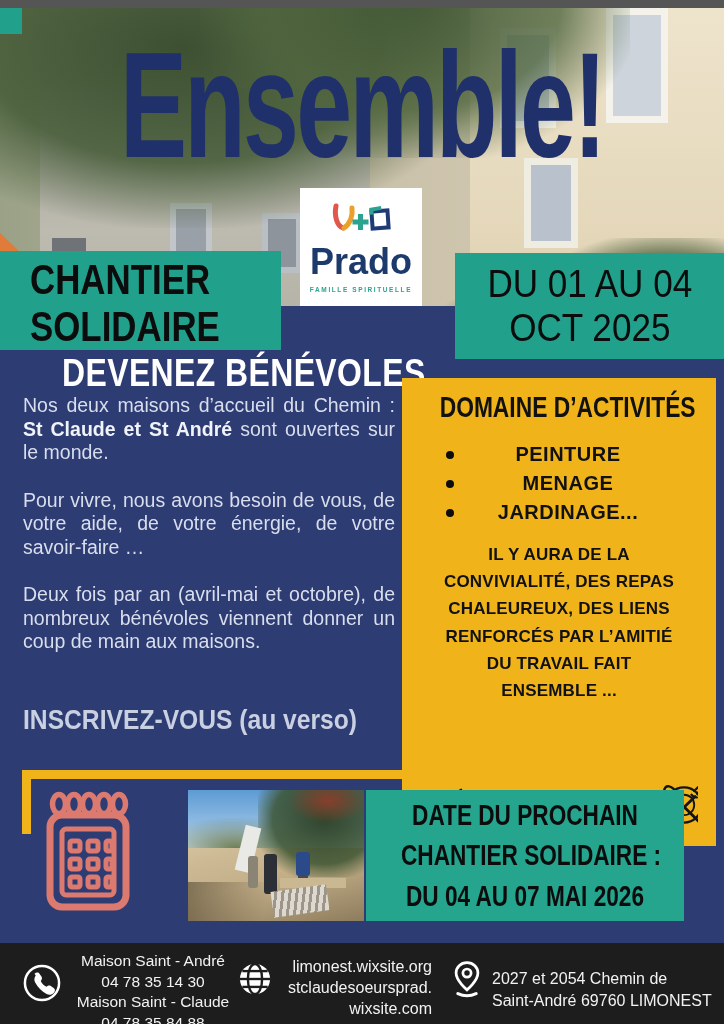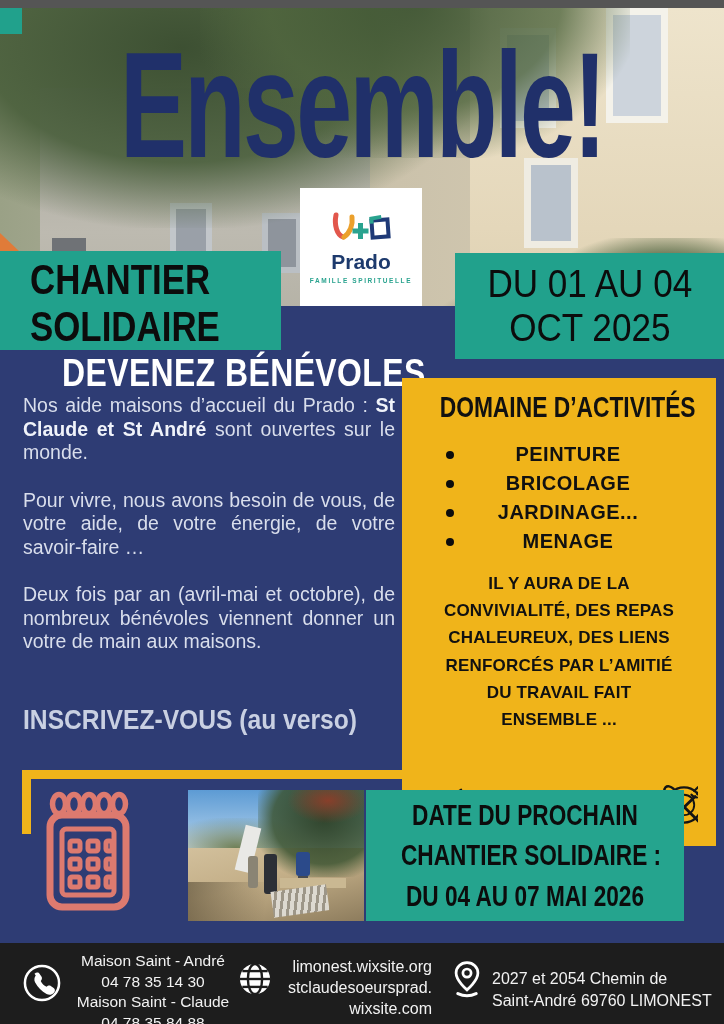--- a/index.html
+++ b/index.html
@@ -37,21 +37,21 @@
   .corner-teal{position:absolute;left:0;top:0;width:22px;height:26px;background:var(--teal);}
   .orange-wedge{position:absolute;left:0;top:225px;width:20px;height:19px;background:#e07b39;
     clip-path:polygon(0 0,0 100%,100% 100%);}
 
   
   .hero-title{position:absolute;left:0;top:22px;width:724px;text-align:center;
     font-size:150px;line-height:1;font-weight:900;color:var(--title-navy);
     letter-spacing:-4px;transform:scaleX(0.67);transform-origin:50% 0;white-space:nowrap;}
   .prado-card{position:absolute;left:300px;top:180px;width:122px;height:118px;background:#ffffff;
     display:flex;flex-direction:column;align-items:center;justify-content:center;gap:3px;}
-  .prado-name{font-size:21px;font-weight:700;color:#1d3a6d;letter-spacing:0;}
+  .prado-name{font-size:36px;font-weight:700;color:#1d3a6d;letter-spacing:0;}
   .prado-sub{font-size:6.5px;font-weight:700;color:#2aa38f;letter-spacing:1.6px;}
 
   
   .box-chantier{position:absolute;left:0;top:243px;width:281px;height:99px;background:var(--teal);
     color:#0c0c0c;font-weight:800;font-size:42px;line-height:1.12;padding:5px 0 0 30px;}
   .box-chantier .inner{transform:scaleX(0.83);transform-origin:0 0;white-space:nowrap;}
   .blue-patch{position:absolute;left:272px;top:298px;width:185px;height:46px;background:var(--navy-bg);}
   .box-date{position:absolute;left:455px;top:245px;width:269px;height:106px;background:var(--teal);
     color:#0c0c0c;font-weight:400;font-size:39px;line-height:1.12;display:flex;align-items:center;justify-content:center;text-align:center;}
   .box-date .inner{transform:scaleX(0.9);transform-origin:50% 50%;white-space:nowrap;}
@@ -173,44 +173,40 @@
   <div class="box-date">
     <div class="inner">
       <div>DU 01 AU 04</div>
       <div>OCT 2025</div>
     </div>
   </div>
 
   <div class="devenez">DEVENEZ BÉNÉVOLES</div>
 
   <div class="intro">
-    <p><span>Nos aide maisons d’accueil du Prado : </span><b>St Claude et St André</b><span> sont ouvertes sur le monde.</span></p>
+    <p><span>Nos deux maisons d’accueil du Chemin : </span><b>St Claude et St André</b><span> sont ouvertes sur le monde.</span></p>
     <p>Pour vivre, nous avons besoin de vous, de votre aide, de votre énergie, de votre savoir-faire …</p>
-    <p>Deux fois par an (avril-mai et octobre), de nombreux bénévoles viennent donner un votre de main aux maisons.</p>
+    <p>Deux fois par an (avril-mai et octobre), de nombreux bénévoles viennent donner un coup de main aux maisons.</p>
   </div>
   <div class="cta">INSCRIVEZ-VOUS (au verso)</div>
 
   <div class="activities">
     <div class="act-title">DOMAINE D’ACTIVITÉS</div>
     <div class="act-list">
       <div class="act-row">
         <span class="act-bullet"></span>
         <span class="act-label">PEINTURE</span>
       </div>
       <div class="act-row">
         <span class="act-bullet"></span>
-        <span class="act-label">BRICOLAGE</span>
+        <span class="act-label">MENAGE</span>
       </div>
       <div class="act-row">
         <span class="act-bullet"></span>
         <span class="act-label">JARDINAGE...</span>
-      </div>
-      <div class="act-row">
-        <span class="act-bullet"></span>
-        <span class="act-label">MENAGE</span>
       </div>
     </div>
     <div class="act-note">IL Y AURA DE LA
 CONVIVIALITÉ, DES REPAS
 CHALEUREUX, DES LIENS
 RENFORCÉS PAR L’AMITIÉ
 DU TRAVAIL FAIT
 ENSEMBLE ...</div>
     <svg class="handshake" viewBox="0 0 72 60" fill="none" stroke="#141414" stroke-width="2.6" stroke-linecap="round" stroke-linejoin="round">
       <path d="M6 56 L24 38"></path>

